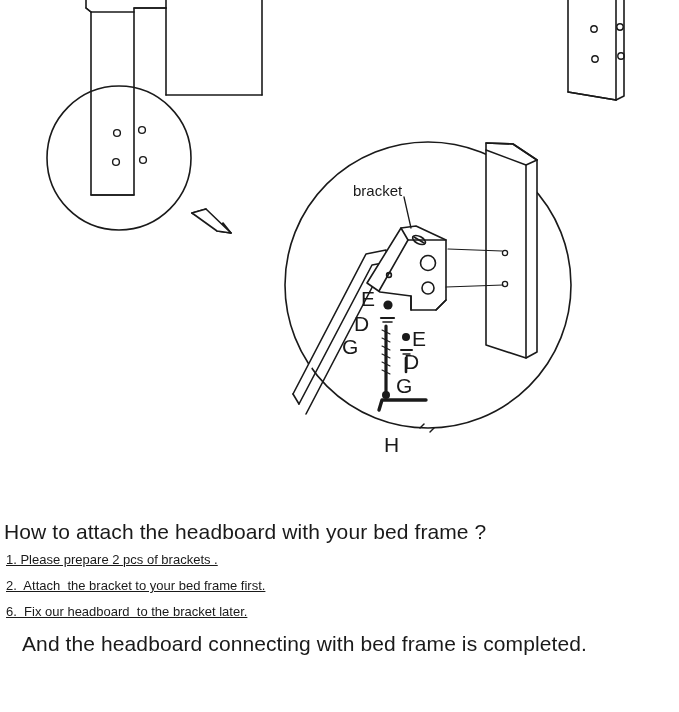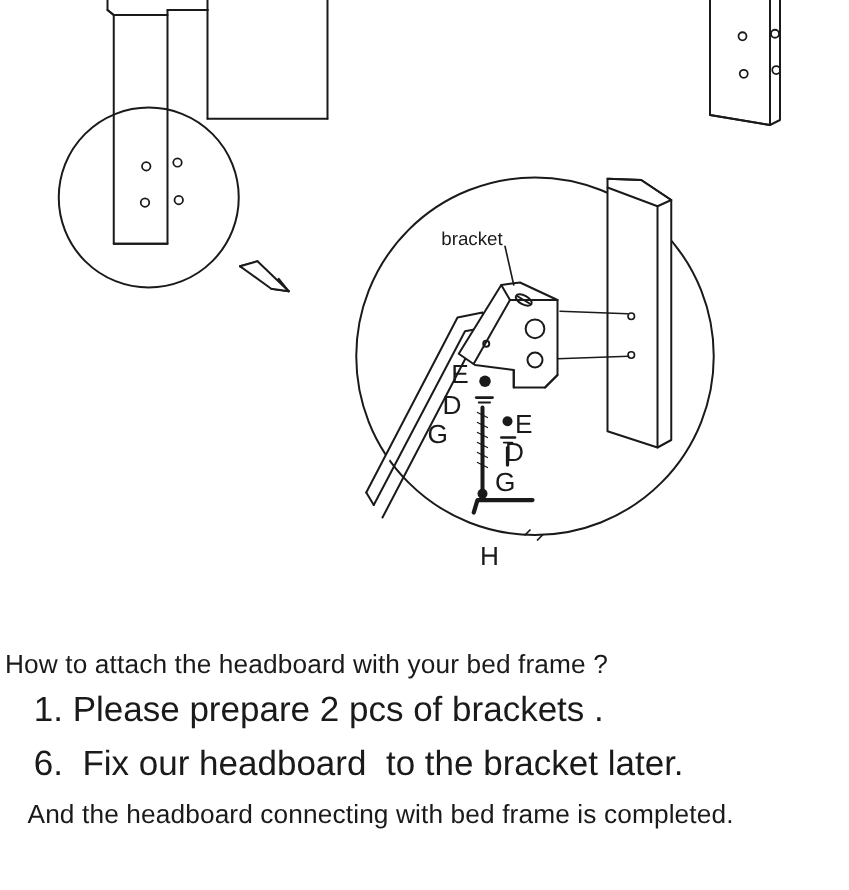--- a/index.html
+++ b/index.html
@@ -39,24 +39,25 @@
     padding-left: 4px;
     margin-bottom: 8px;
     letter-spacing: 0.1px;
   }
   .step-list {
     margin: 0;
     padding: 0;
     list-style: none;
   }
   .step-item {
-    font-size: 28px;
-    padding-left: 27px;
+    font-size: 13px;
+    padding-left: 6px;
     margin-bottom: 11px;
     white-space: pre;
+    text-decoration: underline;
   }
   .outro-line {
     font-size: 21px;
     padding-left: 2px;
     margin-top: 13px;
     letter-spacing: 0.1px;
     margin-left: 20px;
   }
   .label-text {
     font-family: "Liberation Sans", sans-serif;
@@ -190,16 +191,17 @@
     <text class="label-text" x="380" y="393" font-size="21" fill="#1a1a1a">G</text>
 
     <text class="label-text" x="368" y="452" font-size="21" fill="#1a1a1a">H</text>
   </svg>
 </div>
 
 <div class="instructions">
   <div class="intro-line">How to attach the headboard with your bed frame ?</div>
   <ol class="step-list">
     <li class="step-item">1. Please prepare 2 pcs of brackets .</li>
+    <li class="step-item">2.  Attach  the bracket to your bed frame first.</li>
     <li class="step-item">6.  Fix our headboard  to the bracket later.</li>
   </ol>
   <div class="outro-line">And the headboard connecting with bed frame is completed.</div>
 </div>
 
 </body></html>

